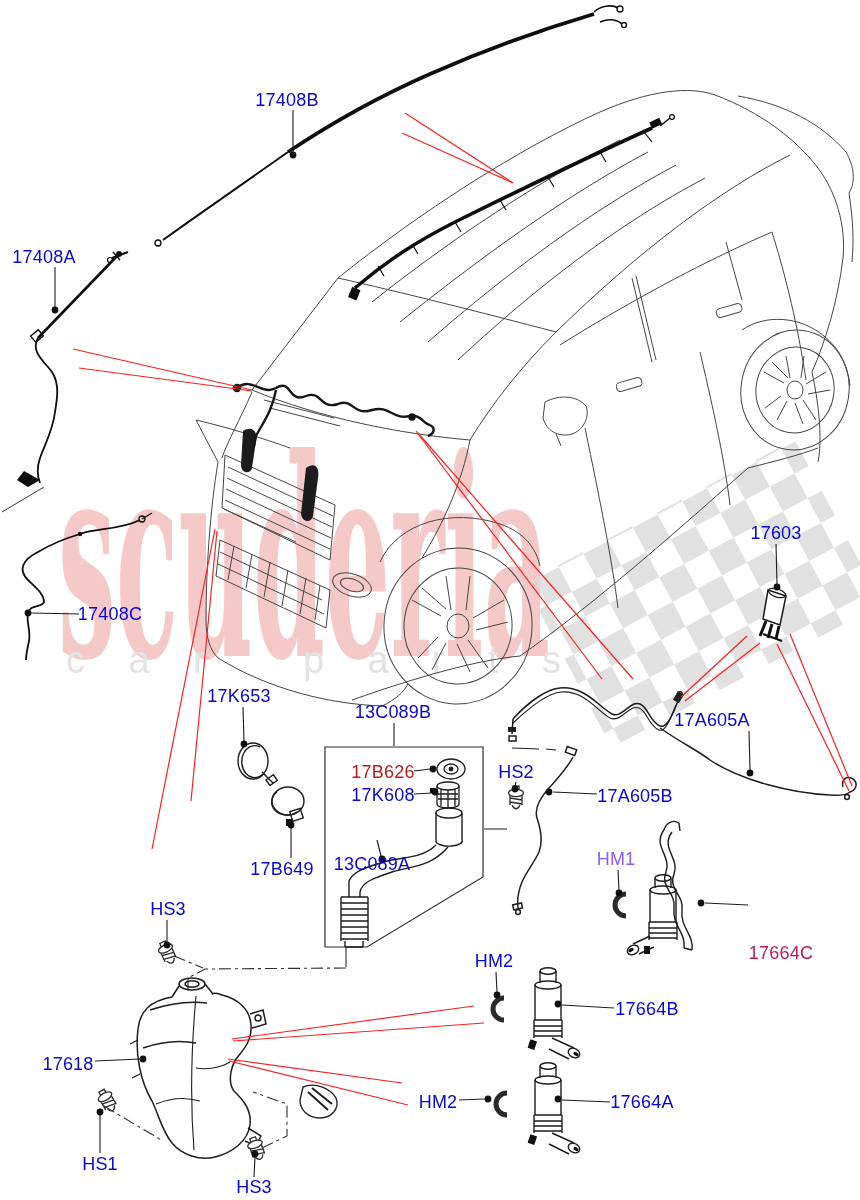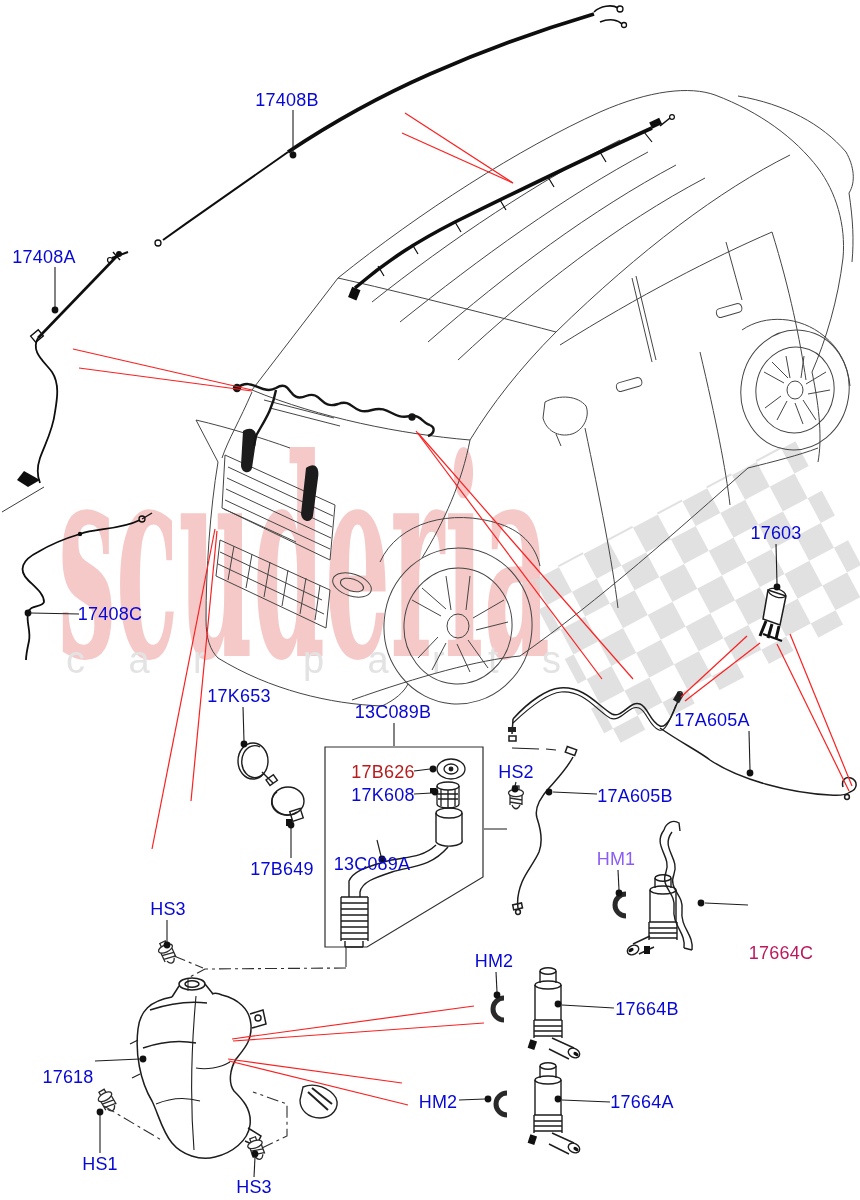--- a/index.html
+++ b/index.html
@@ -380,18 +380,18 @@
       <div class="part-label" style="left: 168px; top: 909px; color: rgb(7, 7, 214);">HS3</div>
       <div class="part-label" style="left: 516px; top: 772px; color: rgb(7, 7, 214);">HS2</div>
       <div class="part-label" style="left: 635px; top: 796px; color: rgb(7, 7, 214);">17A605B</div>
       <div class="part-label" style="left: 712px; top: 720px; color: rgb(7, 7, 214);">17A605A</div>
       <div class="part-label" style="left: 616px; top: 859px; color: #8b5cf6;">HM1</div>
       <div class="part-label" style="left: 781px; top: 953px; color: #be185d;">17664C</div>
       <div class="part-label" style="left: 494px; top: 961px; color: rgb(7, 7, 214);">HM2</div>
       <div class="part-label" style="left: 647px; top: 1009px; color: rgb(7, 7, 214);">17664B</div>
       <div class="part-label" style="left: 438px; top: 1102px; color: rgb(7, 7, 214);">HM2</div>
       <div class="part-label" style="left: 642px; top: 1102px; color: rgb(7, 7, 214);">17664A</div>
-      <div class="part-label" style="left: 68px; top: 1064px; color: rgb(7, 7, 214); margin-top: 13px;">17618</div>
+      <div class="part-label" style="left: 68px; top: 1064px; color: rgb(7, 7, 214);">17618</div>
       <div class="part-label" style="left: 100px; top: 1164px; color: rgb(7, 7, 214);">HS1</div>
       <div class="part-label" style="left: 254px; top: 1187px; color: rgb(7, 7, 214);">HS3</div>
     </div>
 
 </div>
 
 </body></html>

